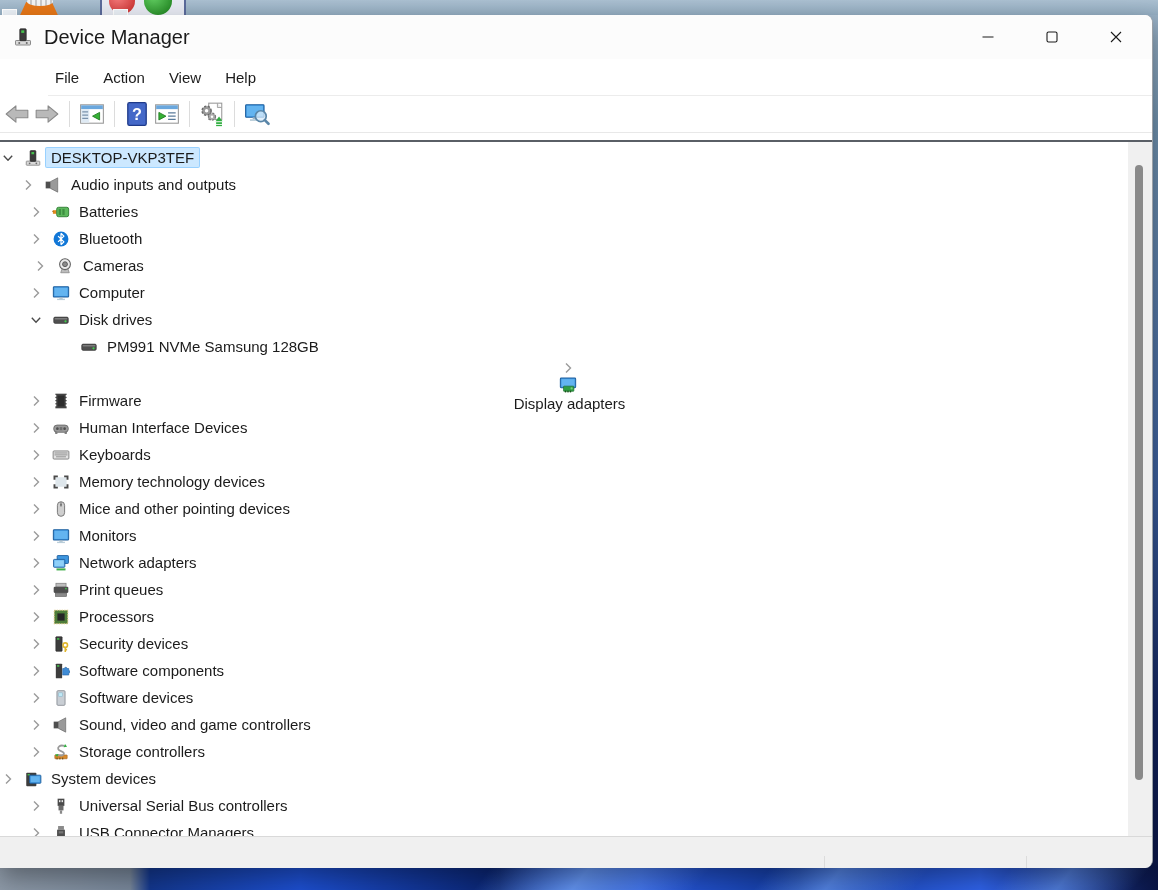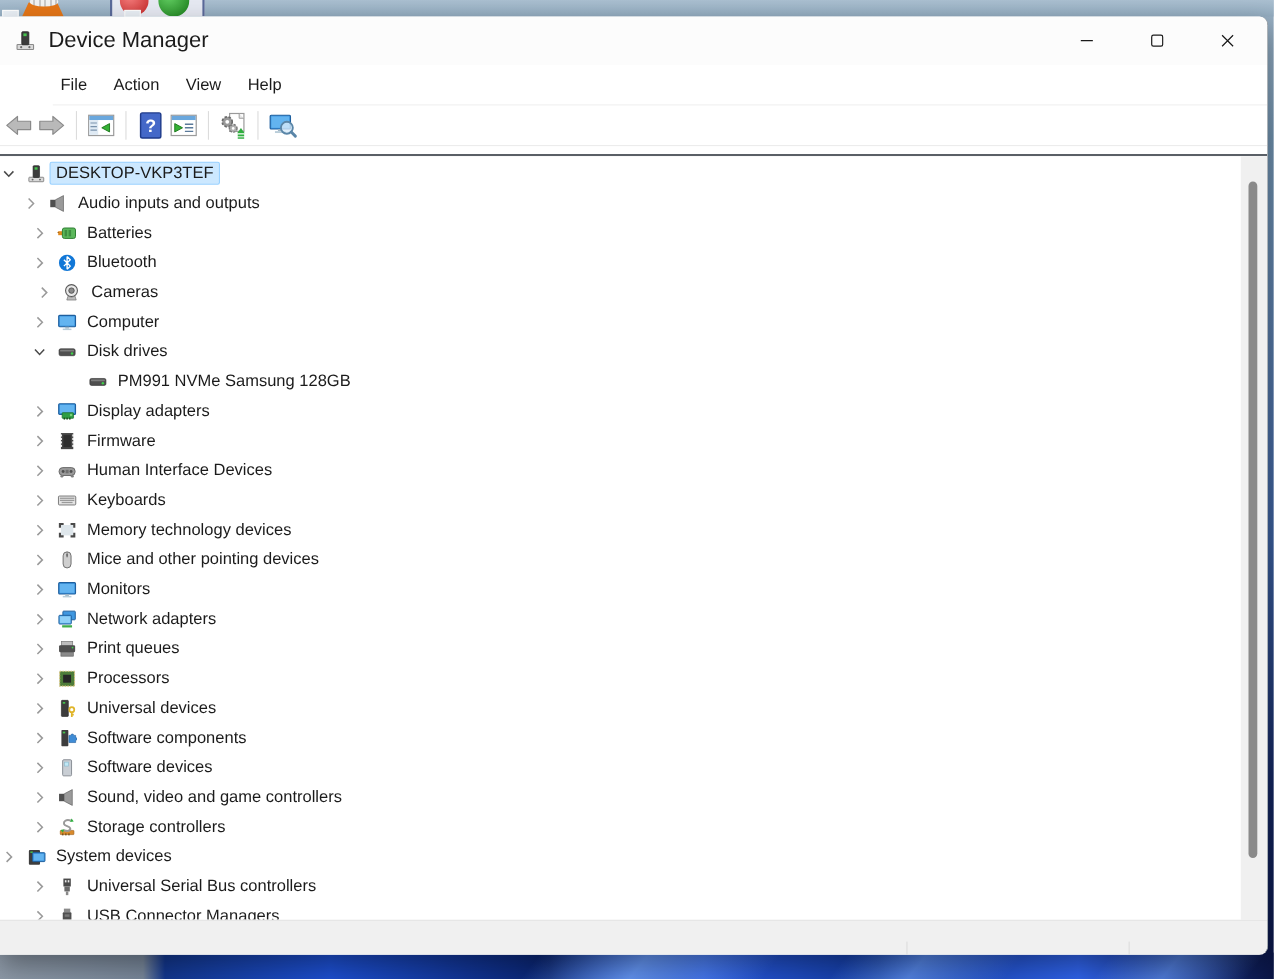--- a/index.html
+++ b/index.html
@@ -305,21 +305,21 @@
             <span class="chev"></span>
             <span class="ticon">
               <svg width="18" height="18" viewBox="0 0 16 16" xmlns="http://www.w3.org/2000/svg">
                 <rect x="1.5" y="5.4" width="13" height="5.6" rx="1.3" fill="#4f4f4f" stroke="#333" stroke-width="0.5"></rect>
                 <rect x="2.3" y="6.2" width="11.4" height="1.4" rx="0.7" fill="#7d7d7d"></rect>
                 <circle cx="12" cy="9.2" r="1" fill="#3fd04a"></circle>
               </svg>
             </span>
             <span class="tlabel">PM991 NVMe Samsung 128GB</span>
           </div>
-          <div class="tree-row" style="padding-left: 28px;">
+          <div class="tree-row" style="padding-left: 16px; flex-direction: column;">
             <span class="chev">
               <svg width="16" height="16" viewBox="0 0 16 16" xmlns="http://www.w3.org/2000/svg">
                 <path d="M6 3.5 L10.5 8 L6 12.5" fill="none" stroke="#9a9a9a" stroke-width="1.4"></path>
               </svg>
             </span>
             <span class="ticon">
               <svg width="18" height="18" viewBox="0 0 16 16" xmlns="http://www.w3.org/2000/svg">
                 <rect x="1.2" y="1.8" width="13.6" height="8.6" rx="0.8" fill="#3f97e0" stroke="#1e5f9e" stroke-width="0.9"></rect>
                 <rect x="2.2" y="2.8" width="11.6" height="6.6" fill="#63b4f0"></rect>
                 <rect x="4" y="9" width="9.2" height="4.6" rx="0.5" fill="#2f9e44" stroke="#1e6f2f" stroke-width="0.6"></rect>
@@ -489,21 +489,21 @@
               </svg>
             </span>
             <span class="ticon">
               <svg width="18" height="18" viewBox="0 0 16 16" xmlns="http://www.w3.org/2000/svg">
                 <rect x="3.4" y="1.5" width="5.6" height="13" rx="0.6" fill="#3d3d3d" stroke="#222" stroke-width="0.5"></rect>
                 <rect x="4.5" y="2.8" width="2" height="1.4" fill="#45c24d"></rect>
                 <circle cx="11.8" cy="9" r="2" fill="none" stroke="#e0b52a" stroke-width="1.4"></circle>
                 <path d="M11.8 11 V15 M11.8 13 H13.4" stroke="#e0b52a" stroke-width="1.4"></path>
               </svg>
             </span>
-            <span class="tlabel">Universal devices</span>
+            <span class="tlabel">Security devices</span>
           </div>
           <div class="tree-row" style="padding-left: 28px;">
             <span class="chev">
               <svg width="16" height="16" viewBox="0 0 16 16" xmlns="http://www.w3.org/2000/svg">
                 <path d="M6 3.5 L10.5 8 L6 12.5" fill="none" stroke="#9a9a9a" stroke-width="1.4"></path>
               </svg>
             </span>
             <span class="ticon">
               <svg width="18" height="18" viewBox="0 0 16 16" xmlns="http://www.w3.org/2000/svg">
                 <rect x="3.4" y="1.5" width="5.6" height="13" rx="0.6" fill="#3d3d3d"></rect>

